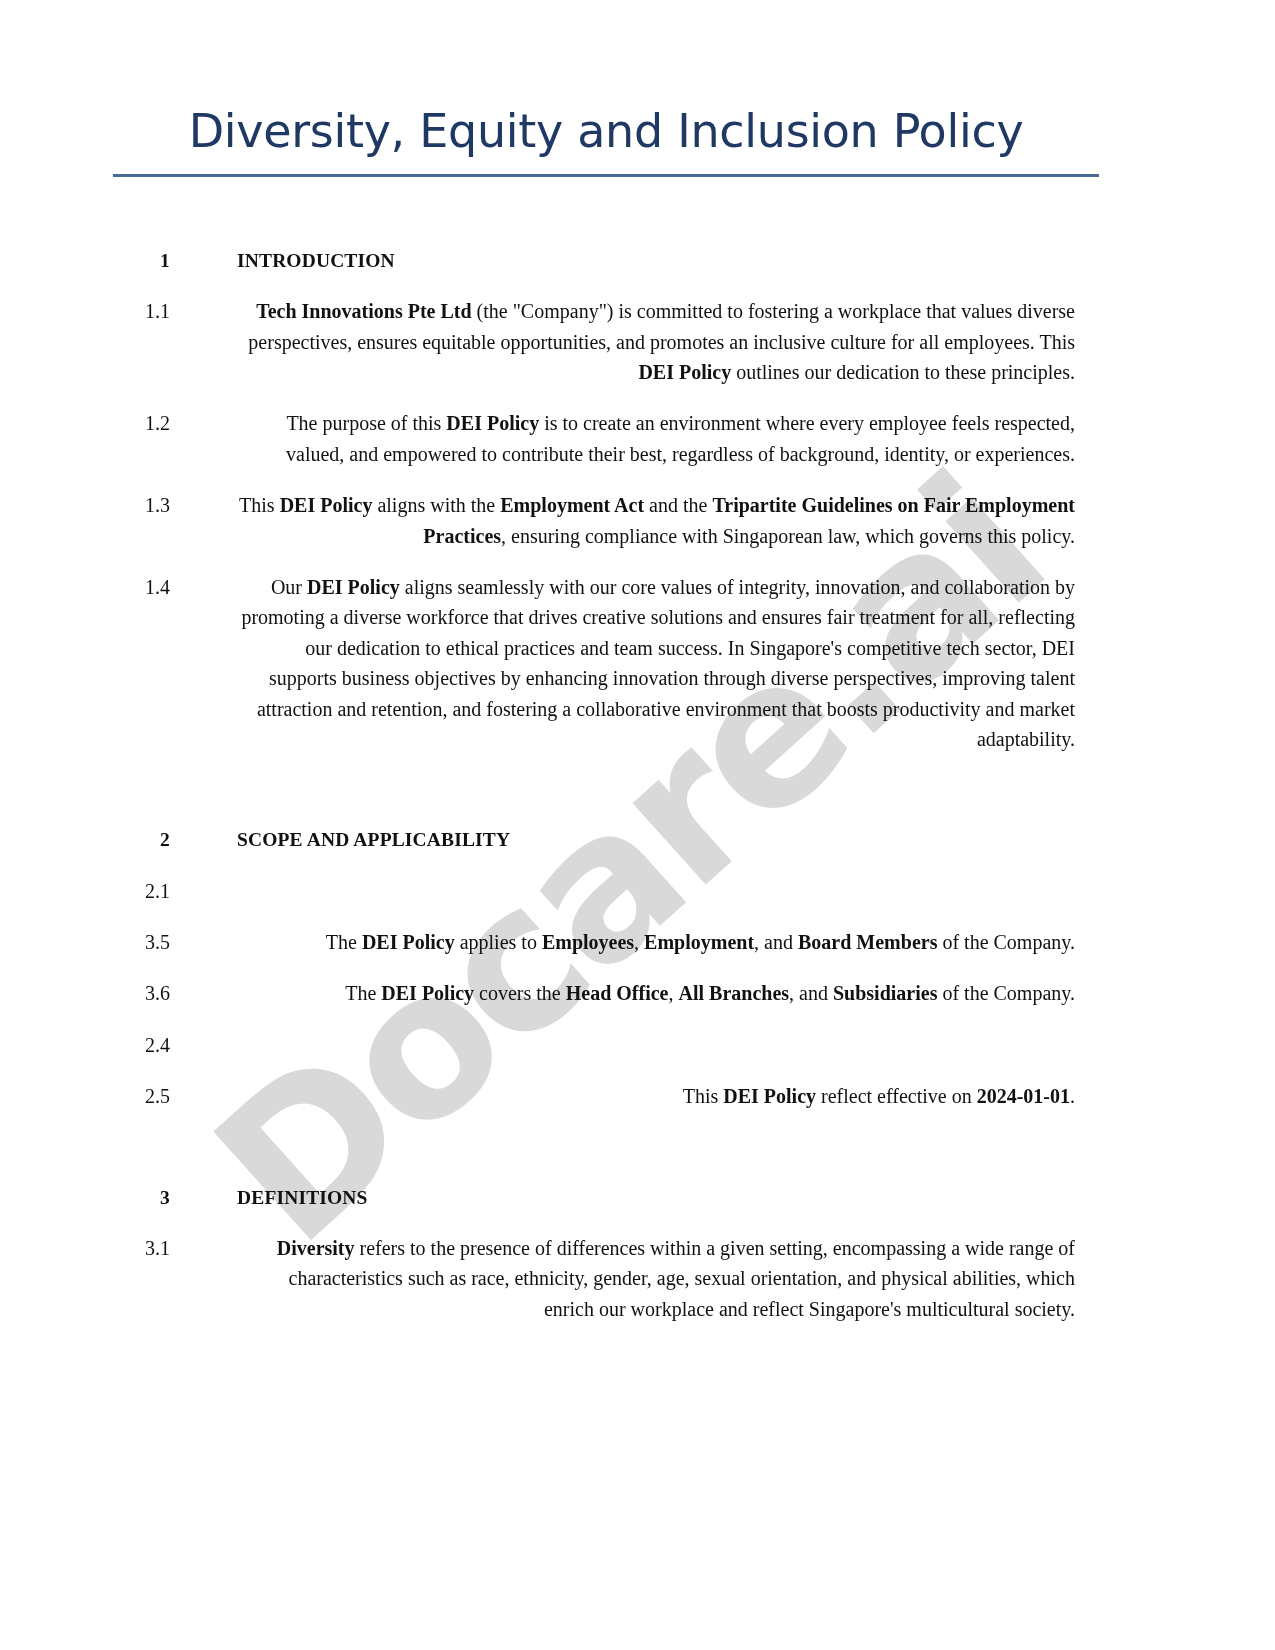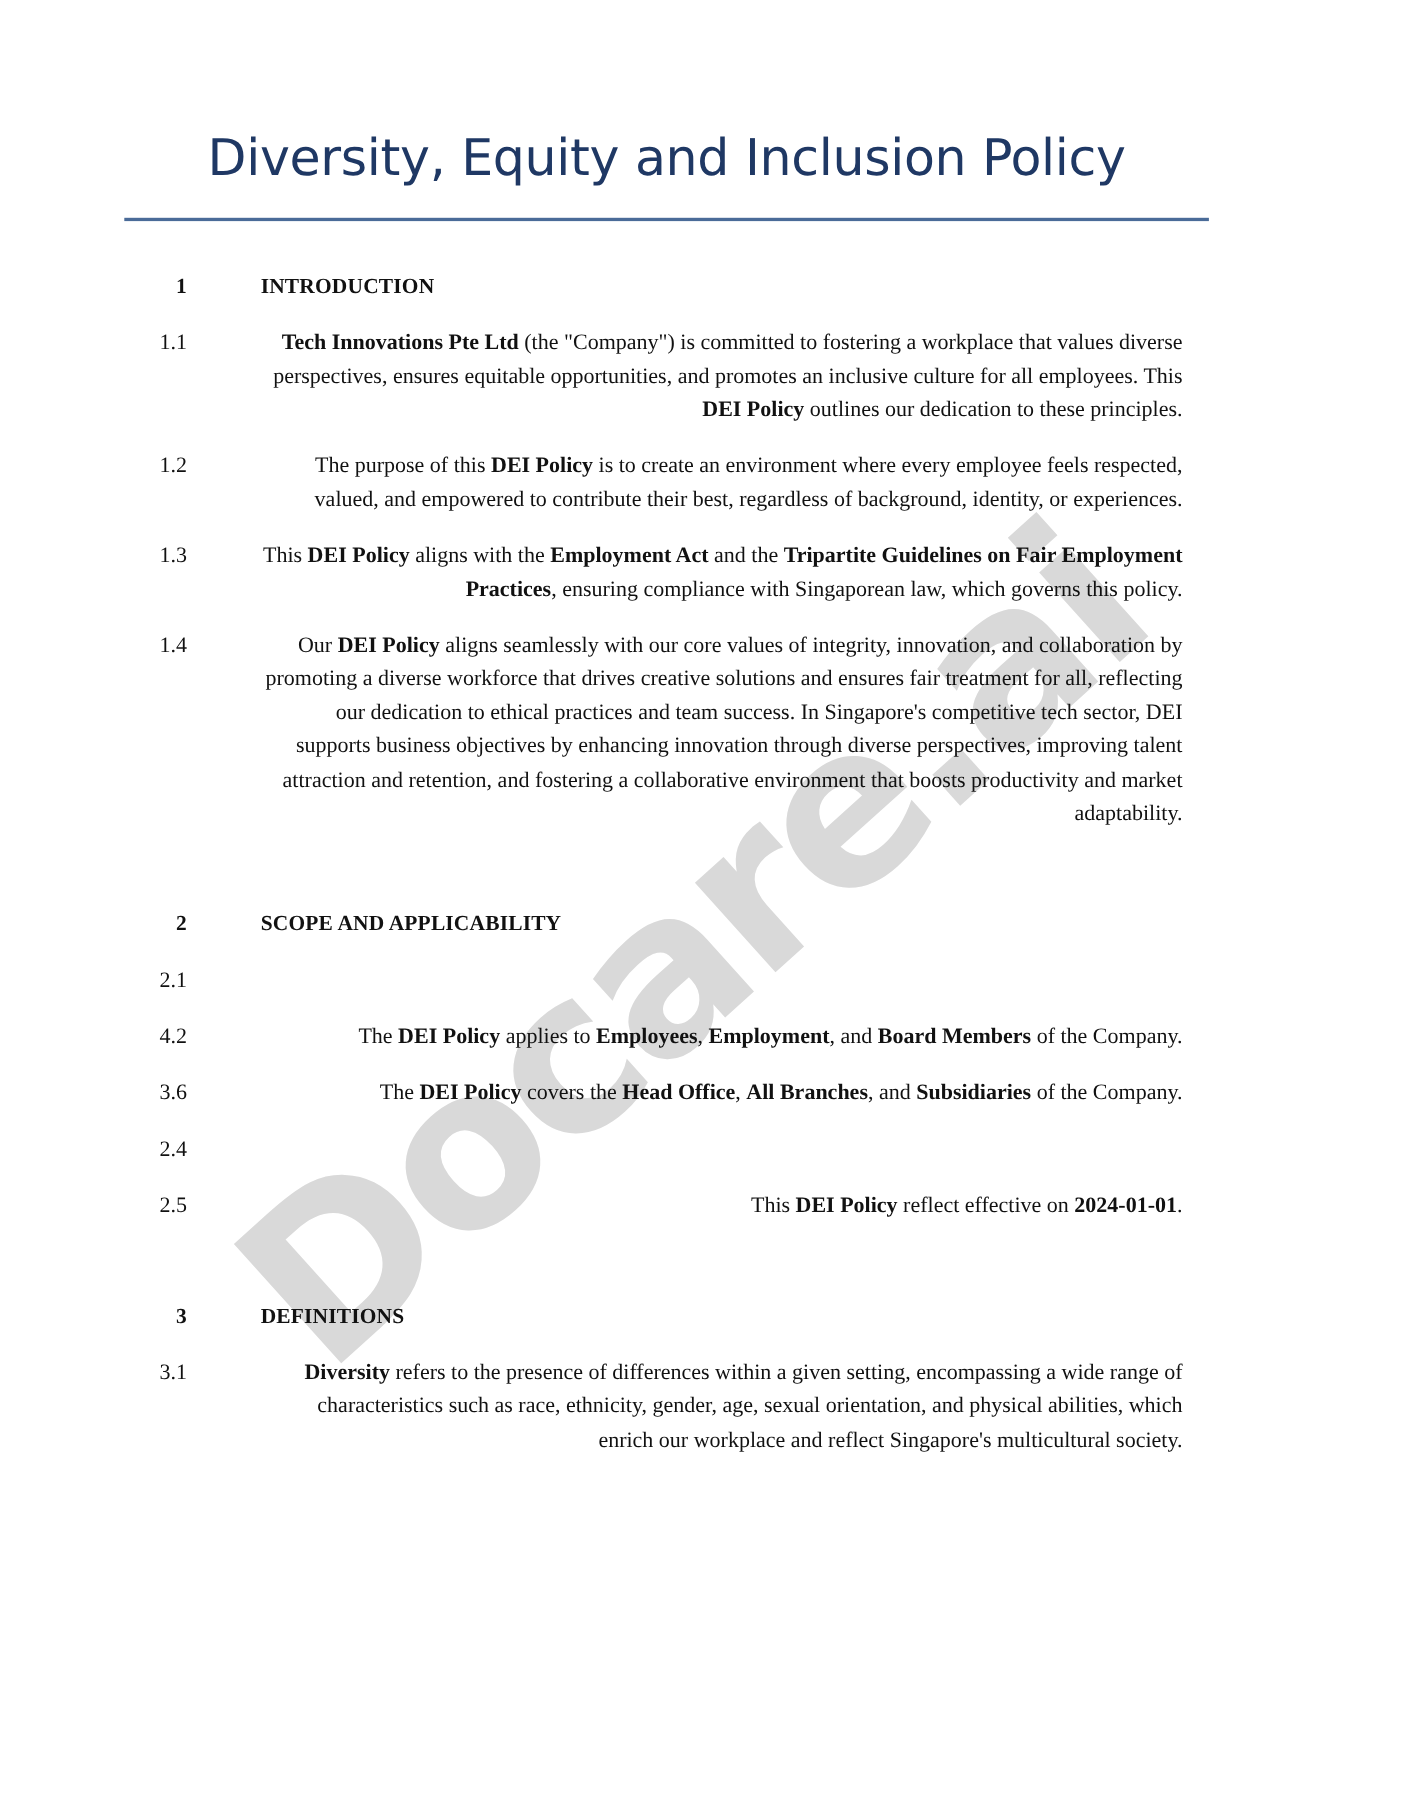--- a/index.html
+++ b/index.html
@@ -50,21 +50,21 @@
     z-index: 3;
   }
   .doc-title {
     font-family: "DejaVu Sans", sans-serif;
     font-size: 46px;
     font-weight: 400;
     color: #1F3864;
     text-align: center;
     line-height: 1.18;
     letter-spacing: -0.3px;
-    margin: 12px;
+    margin: 0;
     padding-bottom: 16px;
   }
   .title-rule {
     height: 3px;
     background: #4A6B98;
     width: 100%;
   }
 
   
   .content {
@@ -168,21 +168,21 @@
       <div class="gap-lg"></div>
       <div class="section">
         <div class="section-heading">
           <span class="num">2</span>
           <span class="label">SCOPE AND APPLICABILITY</span>
         </div>
         <div class="clause">
           <span class="cnum">2.1</span>
         </div>
         <div class="clause">
-          <span class="cnum">4.2</span>
+          <span class="cnum">3.5</span>
           <span class="ctext"><span>The </span><b>DEI Policy</b><span> applies to </span><b>Employees</b><span>, </span><b>Employment</b><span>, and </span><b>Board Members</b><span> of the Company.</span></span>
         </div>
         <div class="clause">
           <span class="cnum">3.6</span>
           <span class="ctext"><span>The </span><b>DEI Policy</b><span> covers the </span><b>Head Office</b><span>, </span><b>All Branches</b><span>, and </span><b>Subsidiaries</b><span> of the Company.</span></span>
         </div>
         <div class="clause">
           <span class="cnum">2.4</span>
         </div>
         <div class="clause">

